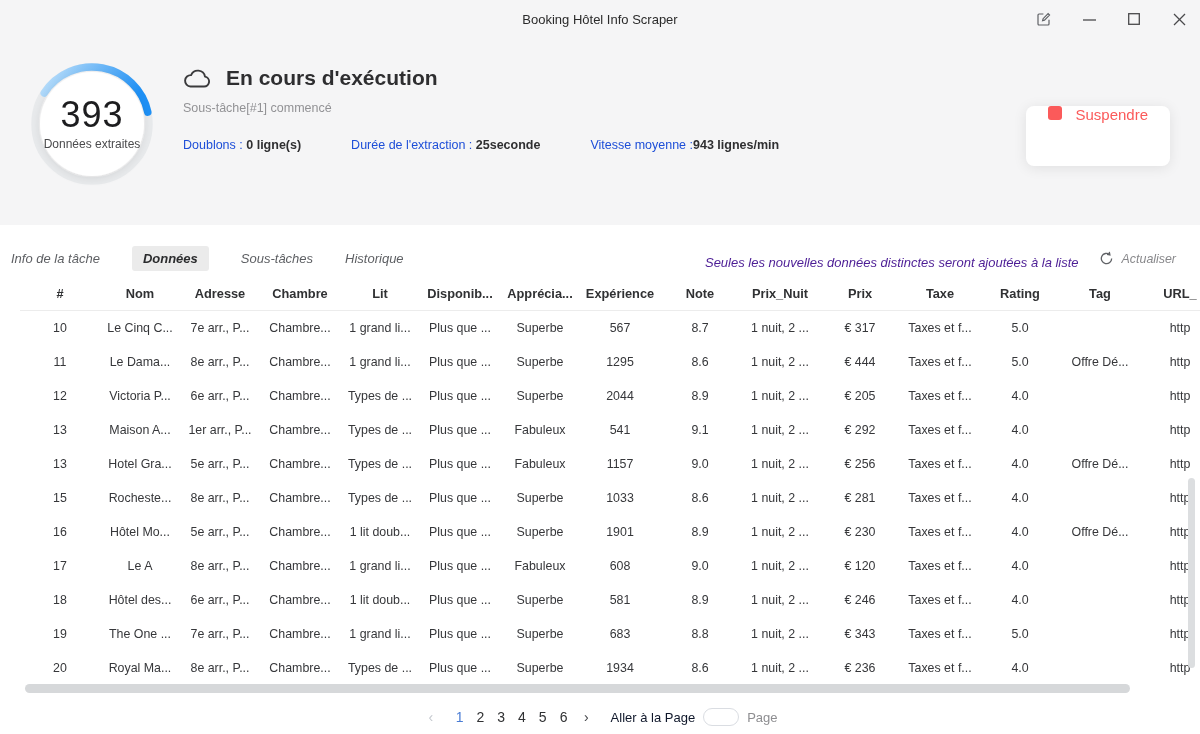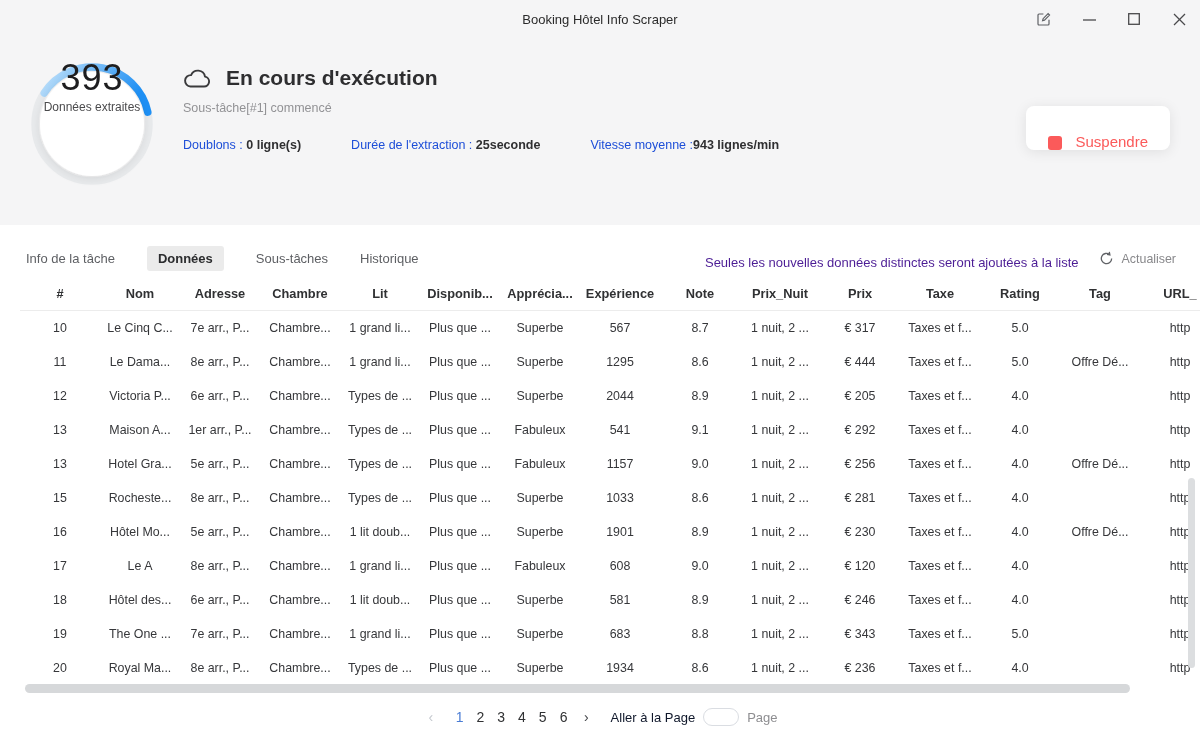--- a/index.html
+++ b/index.html
@@ -9,38 +9,38 @@
     background:#f5f5f6; color:#303133; position:relative;
   }
   
   .titlebar { height:38px; position:relative; display:flex; align-items:center; justify-content:center; }
   .titlebar .title { font-size:13px; color:#2b2b2b; }
   .win-controls { position:absolute; right:12px; top:0; height:38px; display:flex; align-items:center; gap:27px; }
   .win-btn { width:18px; height:18px; display:flex; align-items:center; justify-content:center; cursor:default; }
   
   .header-section { position:relative; height:187px; }
   .ring-wrap { position:absolute; left:28px; top:22px; width:128px; height:128px; }
-  .ring-text { position:absolute; inset:0; display:flex; flex-direction:column; align-items:center; }
+  .ring-text { position:absolute; inset:0; display:flex; flex-direction:column; align-items:center; justify-content:center; }
   .ring-count { font-size:36px; color:#1d1d1f; line-height:1; letter-spacing:1px; }
   .ring-label { font-size:12px; color:#4b4b4d; margin-top:4px; }
   .status-block { position:absolute; left:183px; top:28px; }
   .status-line { display:flex; align-items:flex-start; gap:13px; }
   .status-title { font-size:21px; font-weight:600; color:#2e2e30; }
   .subtask { margin-top:11px; font-size:12.5px; color:#929295; }
   .stats-row { margin-top:23px; display:flex; gap:50px; font-size:12.5px; }
   .stat-label { color:#1d4ed8; }
   .stat-value { color:#2f2f31; font-weight:bold; }
   .suspend-btn { position:absolute; right:30px; top:68px; background:#fff; border:none; border-radius:8px;
-    padding:0 22px; height:44px; display:flex; align-items:flex-end; gap:13px;
+    padding:0 22px; height:60px; display:flex; align-items:flex-start; gap:13px;
     box-shadow:0 2px 14px rgba(0,0,0,0.09); cursor:pointer; }
   .stop-square { width:14px; height:14px; border-radius:3px; background:#fb5a5a; }
   .suspend-label { font-size:15px; color:#fb5a5a; }
   
   .panel { position:absolute; left:0; top:225px; width:1200px; height:509px; background:#fff; overflow:hidden; }
-  .tabs-row { display:flex; align-items:center; padding:21px 24px 0 26px; }
+  .tabs-row { display:flex; align-items:center; padding:21px 24px 0 11px;font-style:italic; }
   .tabs { display:flex; align-items:center; gap:32px; font-size:13px; color:#5d5f63; }
   .tab { cursor:pointer; padding:5px 0; }
   .tab.active { background:#ebebeb; border-radius:3px; padding:5px 11px; color:#2b2c2e; font-weight:600; }
   .tabs-right { margin-left:auto; display:flex; align-items:center; }
   .dedup-note { font-size:13px; color:#4c1d95;margin-top:8px; }
   .refresh-wrap { display:flex; align-items:center; gap:8px; margin-left:20px; cursor:pointer; }
   .refresh-label { font-size:12.4px; color:#88888b; }
   
   .table { margin-left:20px; width:1200px; }
   .thead { display:flex; margin-top:15px; padding-bottom:9px; border-bottom:1px solid #ececec; }

